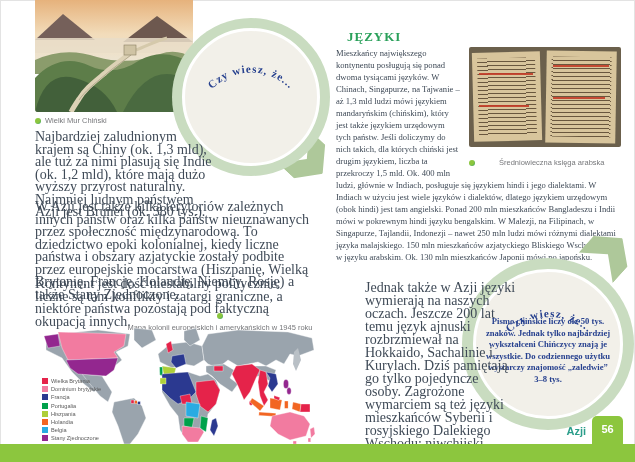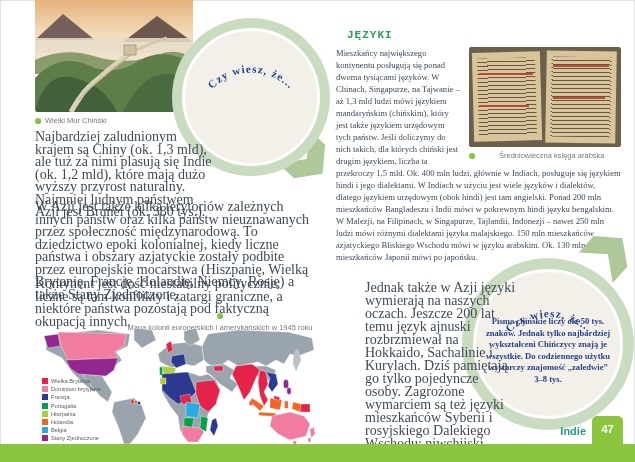--- a/index.html
+++ b/index.html
@@ -23,30 +23,30 @@
   .dyk .inner{position:absolute;border-radius:50%;background:#f2f0e9;border:3px solid #fff;box-sizing:border-box;}
   .dyk .body{position:absolute;text-align:center;font-size:8.6px;line-height:11.6px;
              font-weight:bold;color:#27418f;}
   .dyk svg{position:absolute;inset:0;overflow:visible;}
   .dyk text{font-family:"Liberation Serif",serif;font-weight:bold;font-size:11px;
             letter-spacing:1.1px;fill:#27418f;}
   .handle{background:#aec89a;clip-path:polygon(0% 0%,55% 0%,100% 50%,55% 100%,0% 100%,46% 50%);}
 
   
   .bodytext{font-size:14px;line-height:12.5px;text-align:left;}
-  .heading{font-family:Liberation Mono, monospace;font-weight:bold;font-size:11px;
+  .heading{font-family:Liberation Serif, serif;font-weight:bold;font-size:13px;
            letter-spacing:1px;color:#2aa05a;}
   .rtext{left:336px;top:47px;width:285px;font-size:8.6px;line-height:12px;}
   .arabic-fig{float:right;width:152px;margin:0 0 3px 8px;}
   .ms{position:relative;width:152px;height:100px;background:#6b604c;border-radius:2px;overflow:hidden;}
   .pg{position:absolute;background:#d8c59c;box-sizing:border-box;padding:6px 5px;}
   .pg-lines{width:100%;height:100%;
      background:repeating-linear-gradient(180deg,rgba(0,0,0,0) 0 3px,rgba(58,40,22,.7) 3px 4px);}
   .redline{position:absolute;height:2.2px;background:rgba(195,60,40,.9);}
-  .arabic-fig figcaption{margin-top:3px;gap:24px;}
+  .arabic-fig figcaption{margin-top:10px;gap:24px;}
 
   
   .mapbox{left:38px;top:326px;width:280px;height:120px;}
   .legend{position:absolute;left:4px;bottom:3px;font-family:"Liberation Sans",sans-serif;
           font-size:5.6px;color:#5a5a5a;}
   .li{display:flex;align-items:center;gap:3px;margin-bottom:2.1px;}
   .sw{width:6px;height:6px;flex:0 0 auto;}
 
   
   .footer-bar{left:0;top:444px;width:635px;height:18px;background:#8cc63e;}
@@ -236,17 +236,17 @@
       <defs>
           <path id="arcR" d="M 31,102 A 58,58 0 0 1 143,102" fill="none"></path>
         </defs>
       <text text-anchor="middle"><textPath href="#arcR" startOffset="50%">Czy wiesz, że...</textPath></text>
     </svg>
     <div class="body" style="left:22px;right:22px;top:58px;">Pismo chińskie liczy ok. 50 tys. znaków. Jednak tylko najbardziej wykształceni Chińczycy znają je wszystkie. Do codziennego użytku wystarczy znajomość „zaledwie” 3–8 tys.</div>
   </div>
 
   <p class="abs bodytext" style="left:336px;top:281px;width:153px;line-height:13px;margin-left:29px;">Jednak także w Azji języki wymierają na naszych oczach. Jeszcze 200 lat temu język ajnuski rozbrzmiewał na Hokkaido, Sachalinie i Kurylach. Dziś pamiętają go tylko pojedyncze osoby. Zagrożone wymarciem są też języki mieszkańców Syberii i rosyjskiego Dalekiego Wschodu: niwchijski, jukagirski, ketyjski.</p>
 
-  <div class="abs section-label">Indie</div>
-  <div class="abs page-tab">47</div>
+  <div class="abs section-label">Azji</div>
+  <div class="abs page-tab">56</div>
   <div class="abs footer-bar"></div>
 
 </div>
 
 </body></html>

